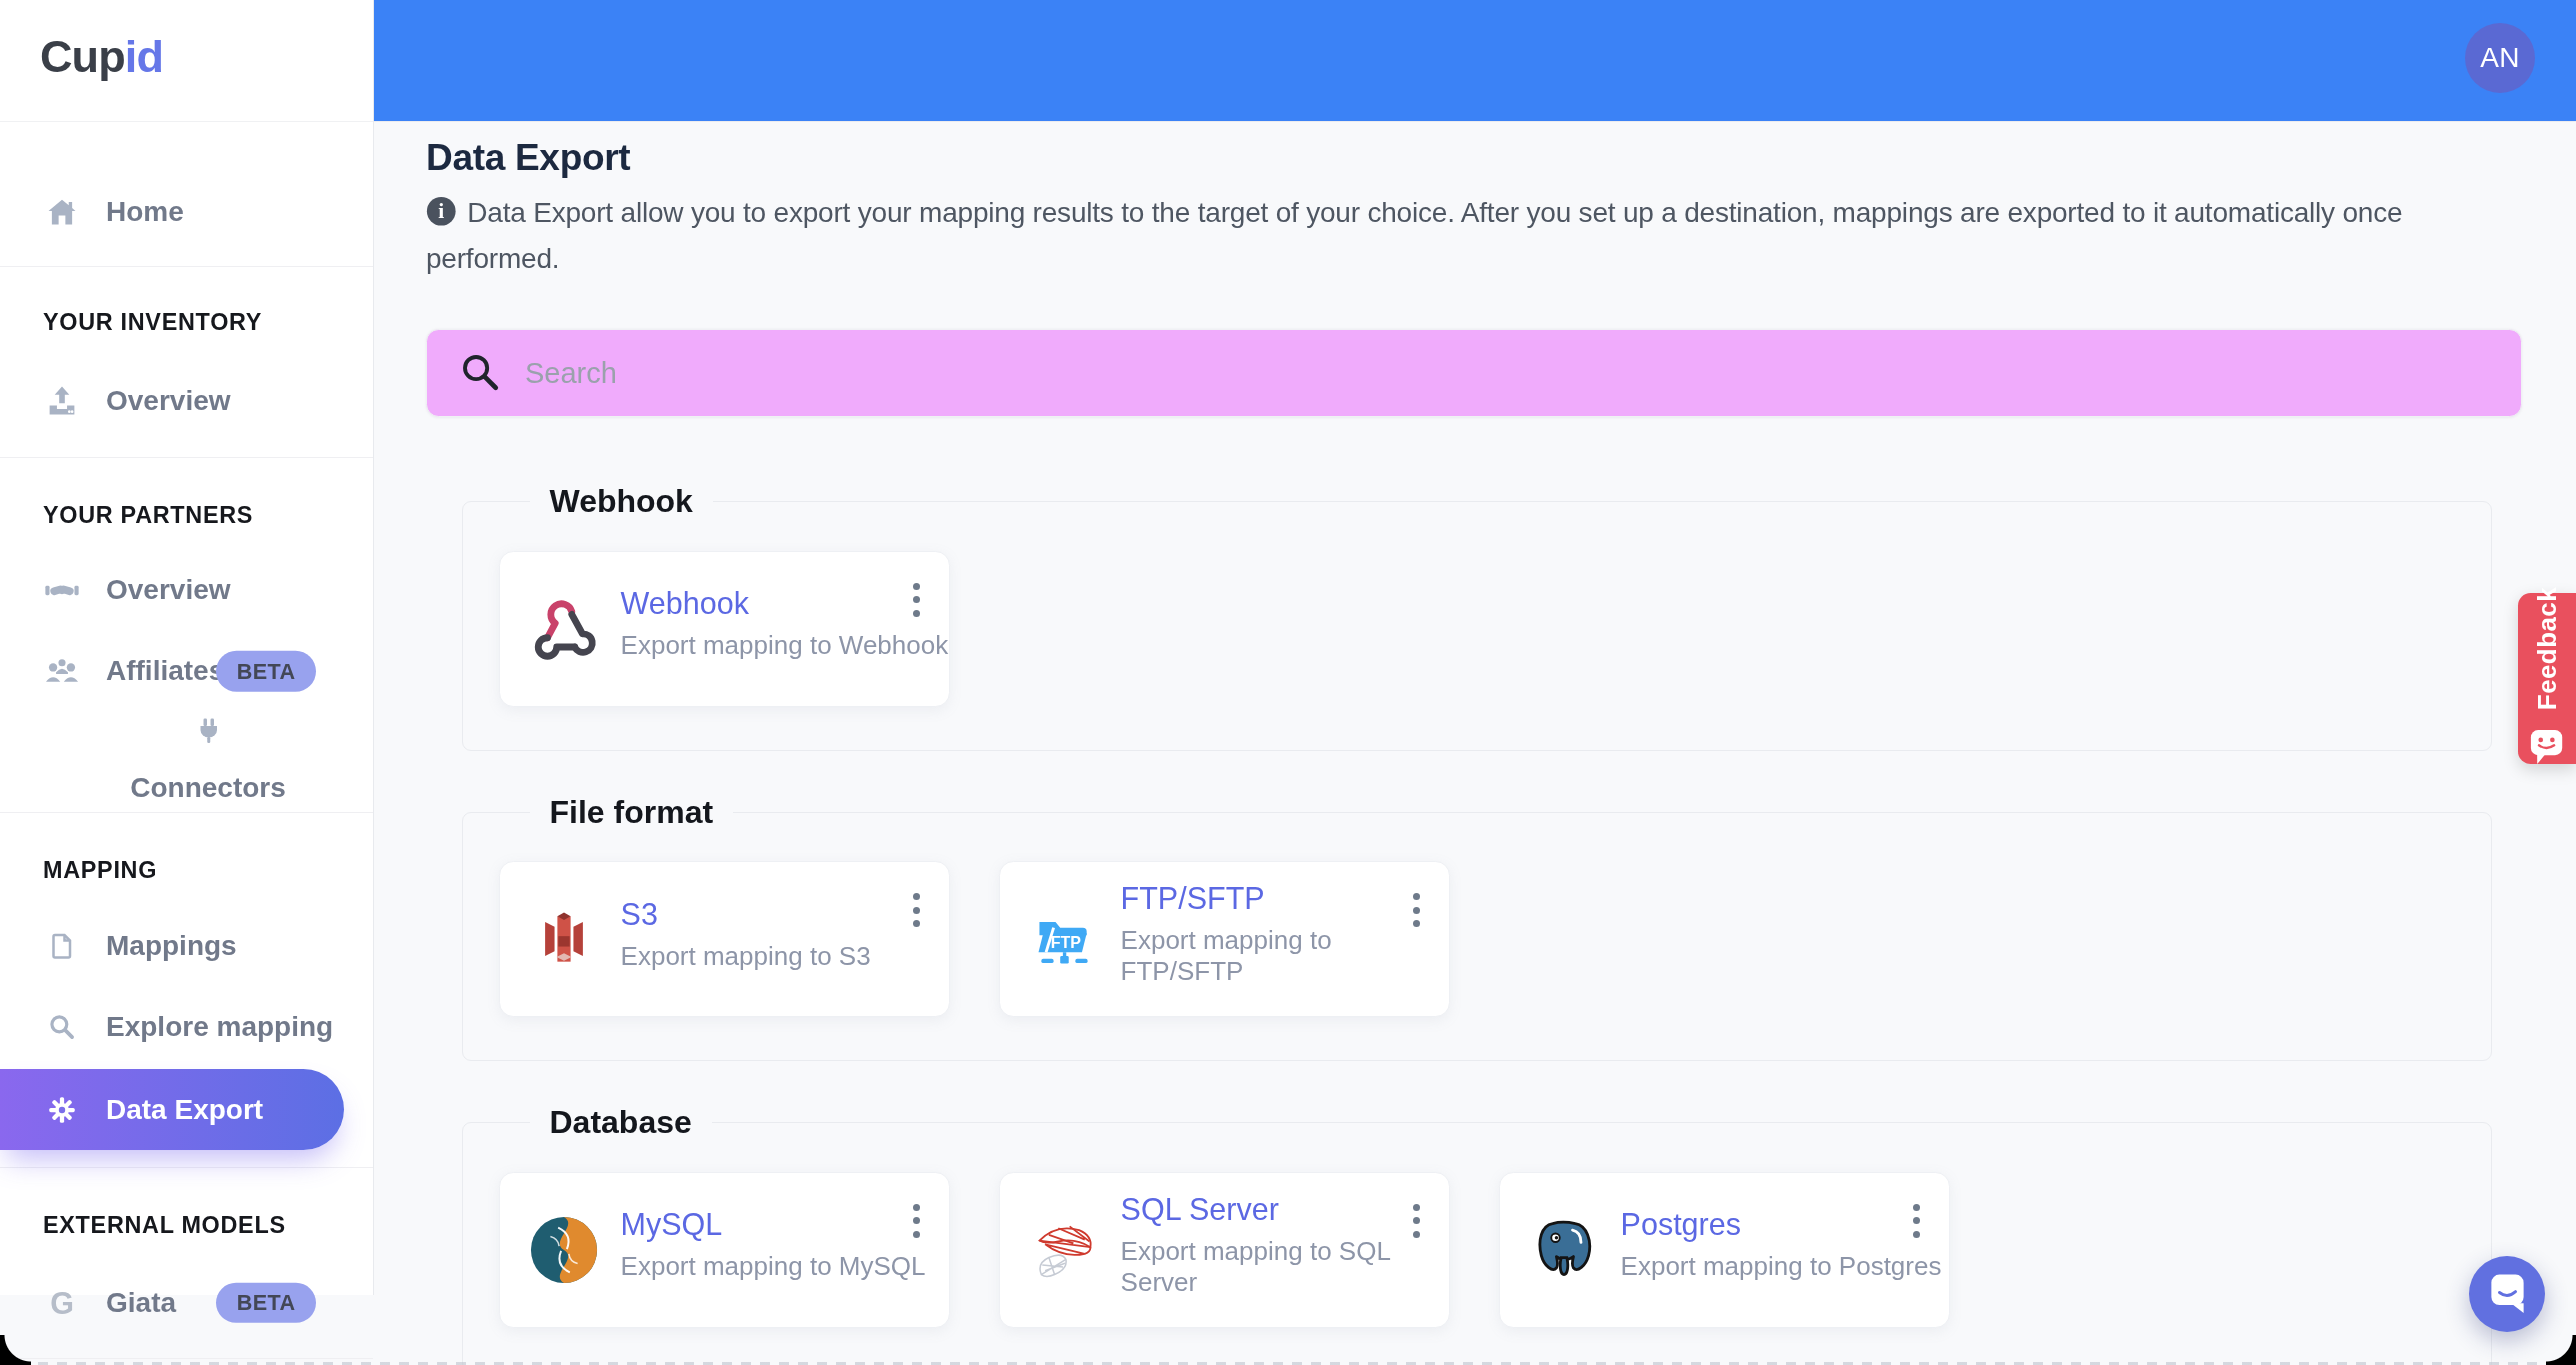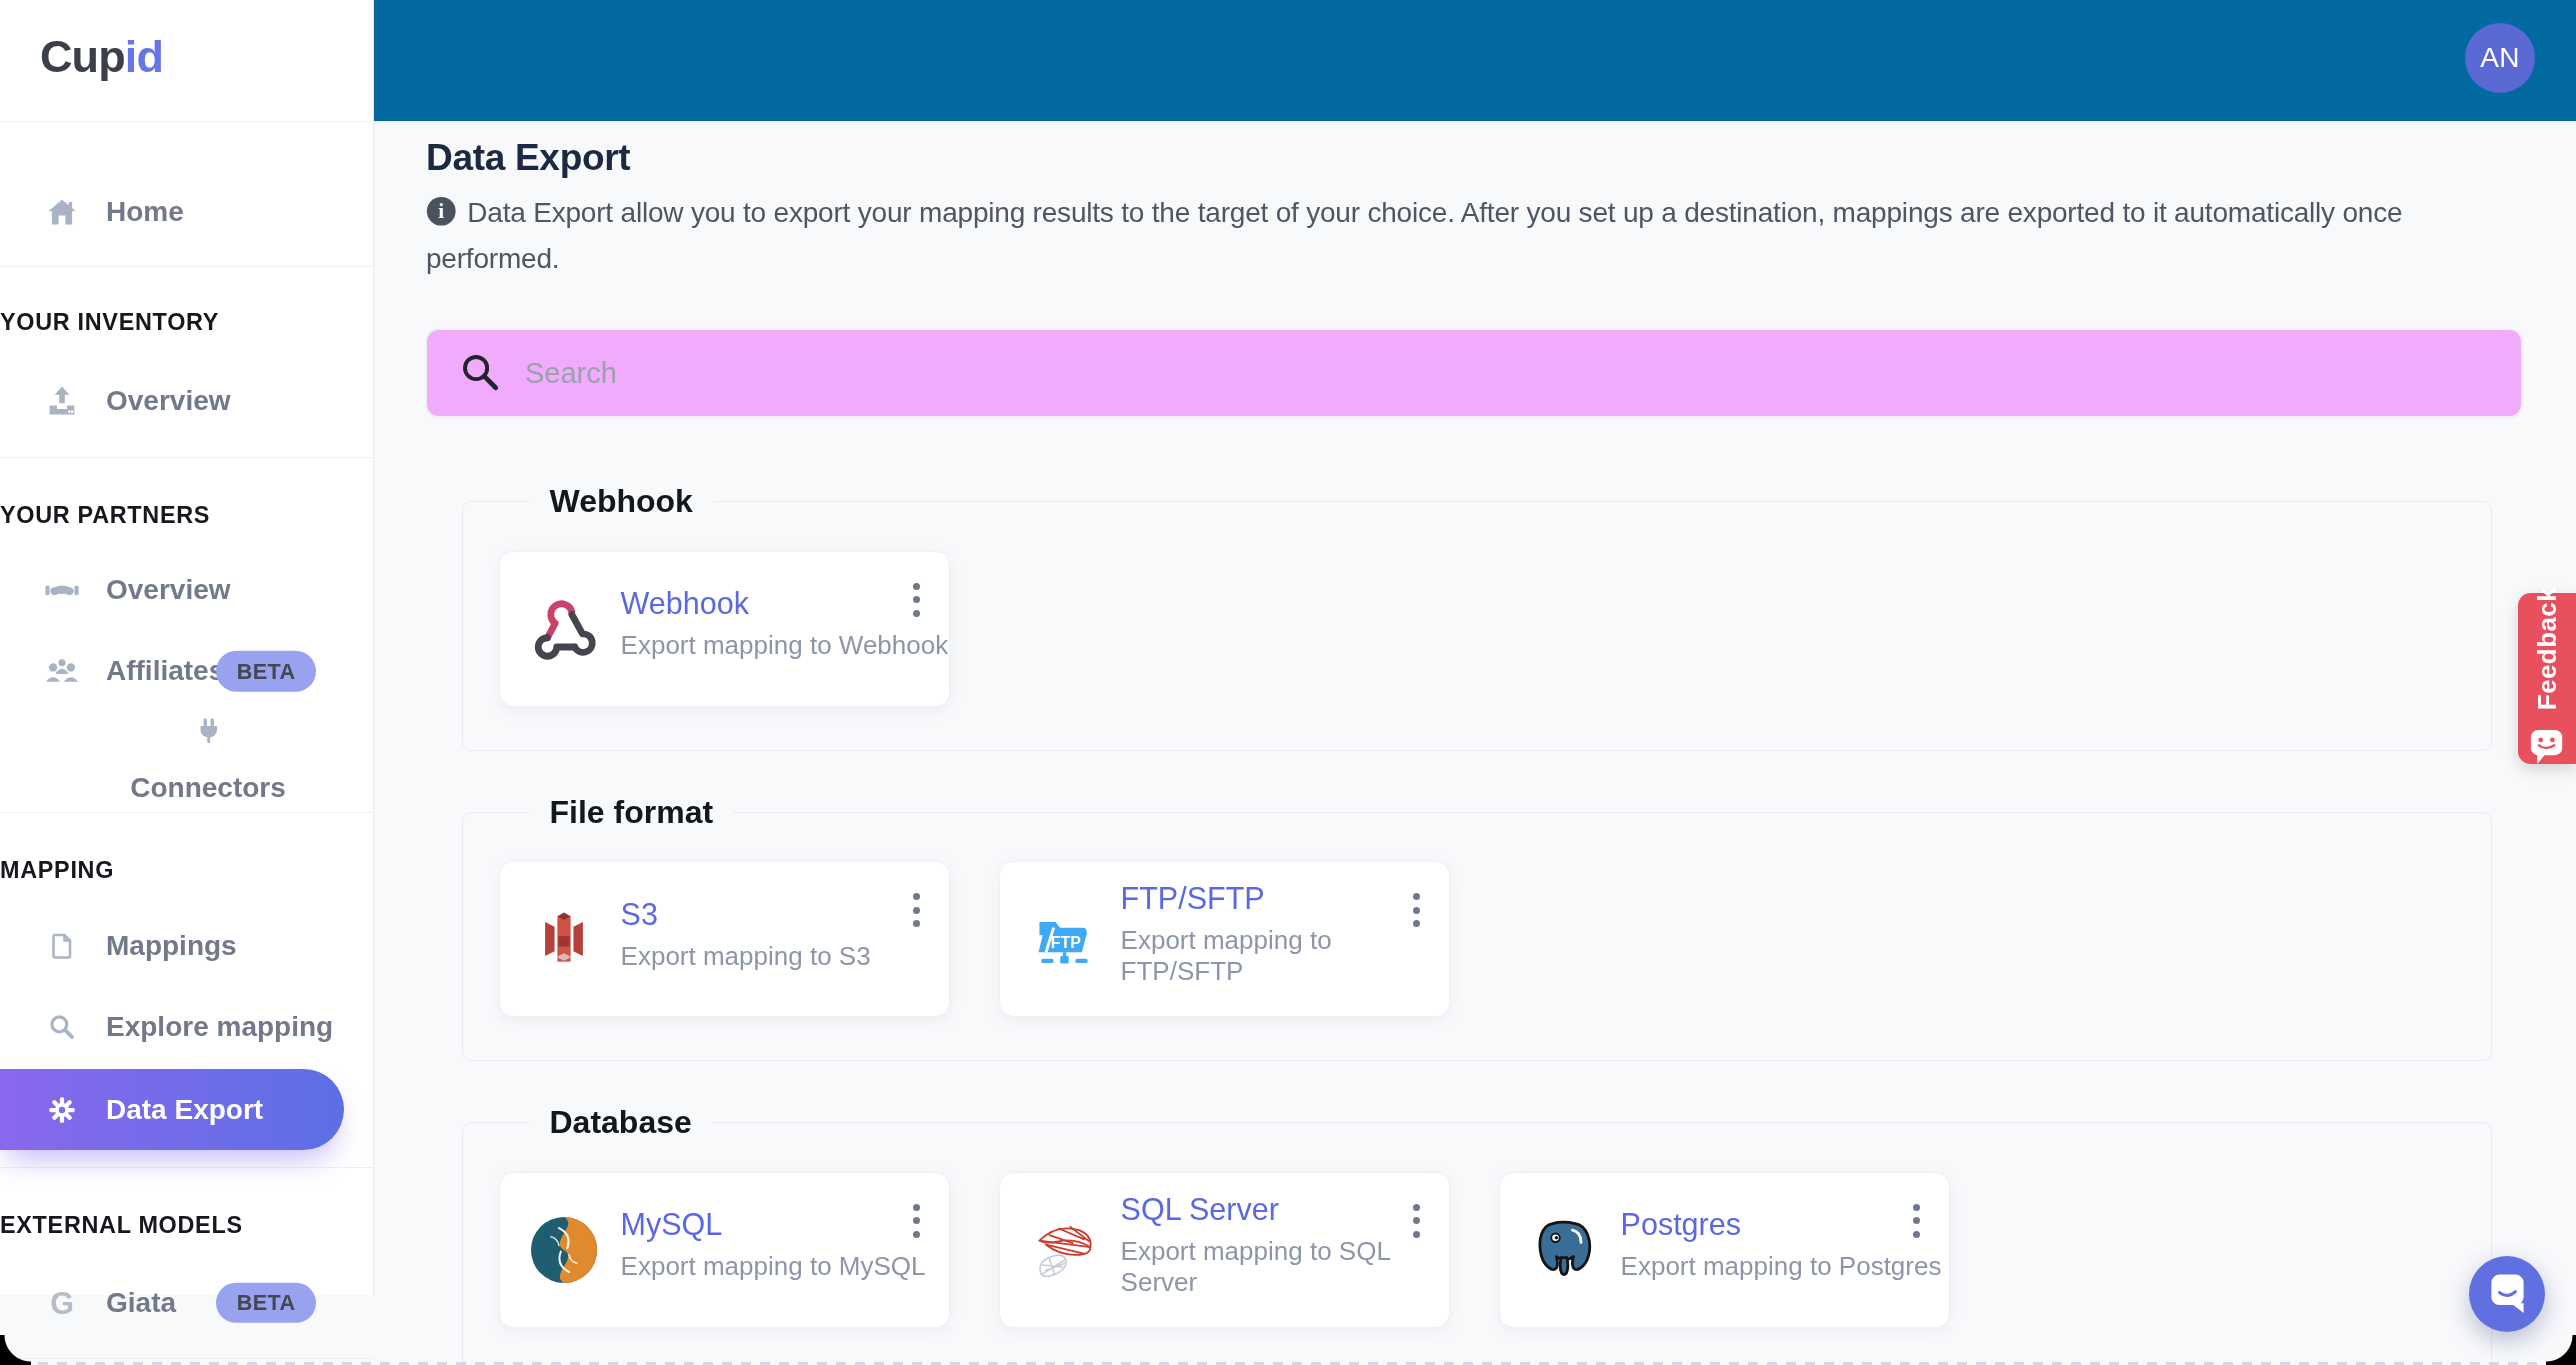--- a/index.html
+++ b/index.html
@@ -8,39 +8,39 @@
 
   
   .sidebar { position:absolute; left:0; top:0; width:374px; height:1295px; background:#ffffff;
              border-right:0.9px solid #e8eaee; z-index:5; }
   .logo { height:122px; padding:30.5px 0 0 40px; font-size:45px; font-weight:800; letter-spacing:-0.9px;
           color:#3a3f48; border-bottom:0.9px solid #f0f1f3; }
   .logo .accent { color:#6577e8; }
   .nav-item { display:flex; align-items:center; height:81px; padding-left:43px; gap:25px;
               color:#71798a; font-size:28px; font-weight:600; position:relative; cursor:pointer; }
   .nav-item .ic { width:38px; display:flex; justify-content:center; align-items:center; flex:none; }
-  .sec-label { font-size:23.4px; font-weight:700; color:#16181d;
+  .sec-label { padding-left:43px; font-size:23.4px; font-weight:700; color:#16181d;
                letter-spacing:0.7px; height:29px; display:flex; align-items:center; }
   .sdiv { height:0.9px; background:#efeff2; }
   .badge { position:absolute; left:216px; top:50%; transform:translateY(-50%);
            background:#98a2ee; color:#434756; font-size:21.6px; font-weight:700;
            padding:7.2px 20.7px; border-radius:897px; letter-spacing:0.4px; }
   .nav-item.active { width:344px; border-radius:0 41px 41px 0; color:#ffffff; font-weight:700;
                      background:linear-gradient(90deg,#8a68ee,#5c6fe4);
                      box-shadow:0 16px 29px -7.2px rgba(124,106,240,0.45); }
   .giata-g { font-size:30.5px; font-weight:800; color:#b6bdc9; }
 
   
   .mt55{margin-top:49px;} .mt46{margin-top:41px;} .mt48{margin-top:43px;}
   .mt26{margin-top:23.4px;} .mt22{margin-top:20px;} .mt25{margin-top:22.5px;}
   .mt16{margin-top:14.4px;} .mt17{margin-top:15.3px;} .mt18{margin-top:16px;} .mt19{margin-top:17px;}
   .mt2{margin-top:1.8px;} .mt4{margin-top:3.6px;flex-direction:column;}
 
   
-  .topbar { position:absolute; left:374px; right:0; top:0; height:122px; background:#0369a1;
+  .topbar { position:absolute; left:374px; right:0; top:0; height:122px; background:#3b82f6;
             border-bottom:0.9px solid #ececef; z-index:2; }
   .avatar { position:absolute; right:41px; top:23.4px; width:70px; height:70px; border-radius:50%;
             background:#5a69d3; color:#fff; font-size:28px; font-weight:500; letter-spacing:0.4px;
             display:flex; align-items:center; justify-content:center; cursor:pointer; }
 
   
   .main { position:absolute; left:374px; top:123px; right:0; bottom:0; background:#f8f9fb; }
   h1.page-title { margin:14.4px 0 0 52px; font-size:37px; font-weight:700; color:#1c2940; letter-spacing:-0.3px; }
   .desc { margin:12.6px 0 0 52px; width:2093px; font-size:28px; line-height:42px; color:#4e5662; letter-spacing:-0.2px; }
   .desc .info-ic { display:inline-block; vertical-align:-4.5px; margin-right:10.8px; }

